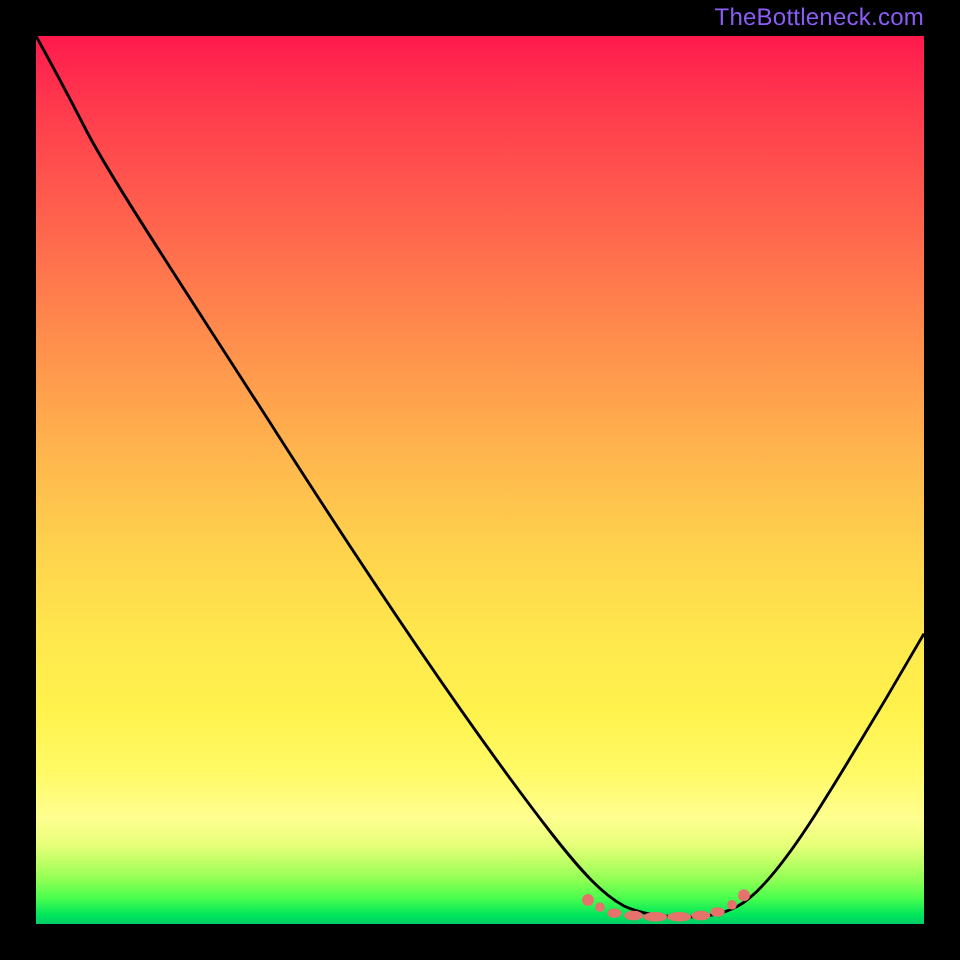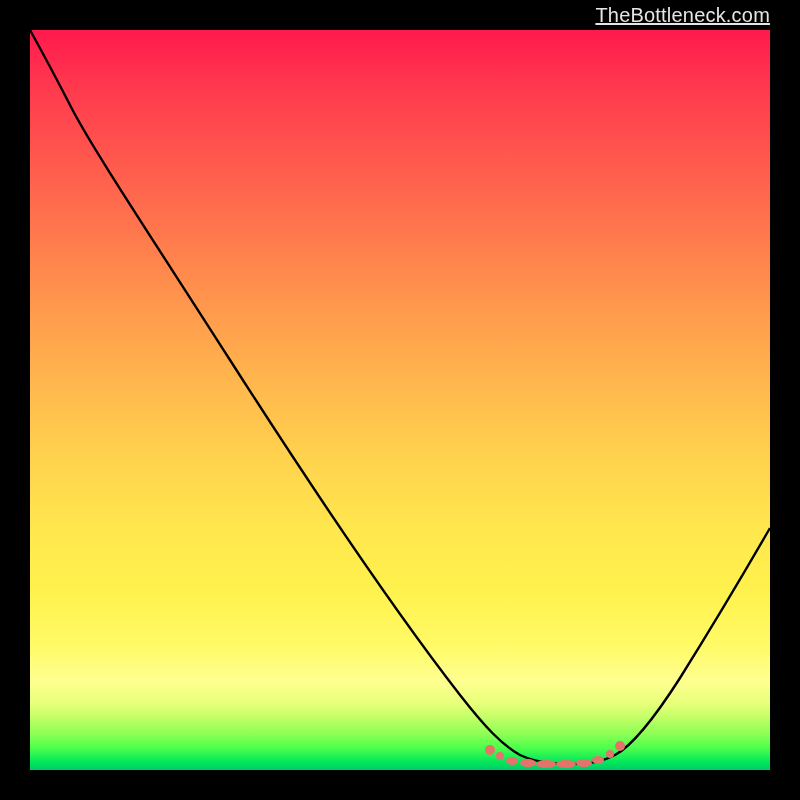--- a/index.html
+++ b/index.html
@@ -51,25 +51,24 @@
     top: 0;
     left: 0;
     width: 740px;
     height: 740px;
     overflow: visible;
   }
   .attribution {
     position: absolute;
     top: 4px;
     right: 30px;
-    color: #e5e5e5;
+    color: #8b5cf6;
     font-size: 20px;
     font-weight: 400;
     letter-spacing: 0.2px;
-    text-decoration: underline;
   }
 </style>
 </head>
 <body>
 
 <div class="frame">
   <div class="attribution">TheBottleneck.com</div>
 
   <div class="plot">
     <svg class="curve" viewBox="0 0 740 740" preserveAspectRatio="none">

